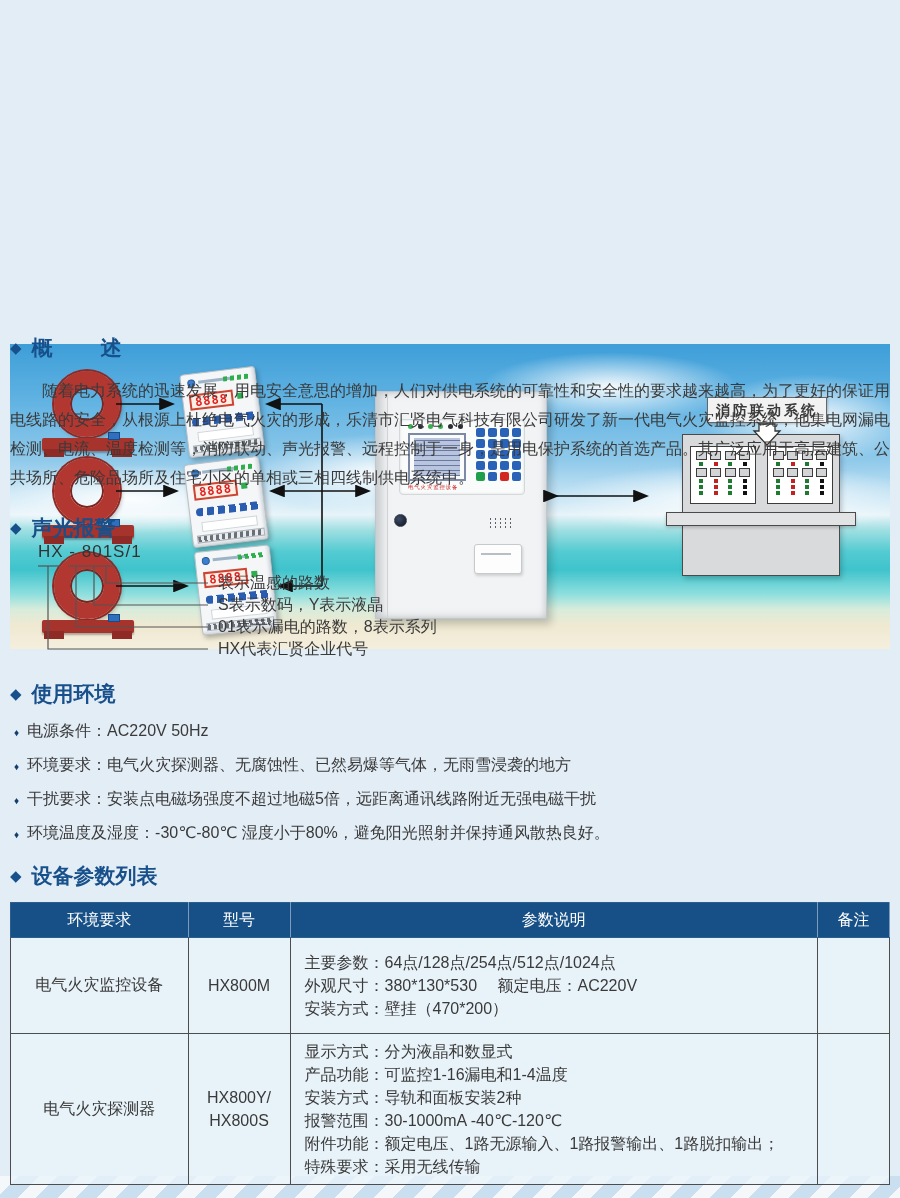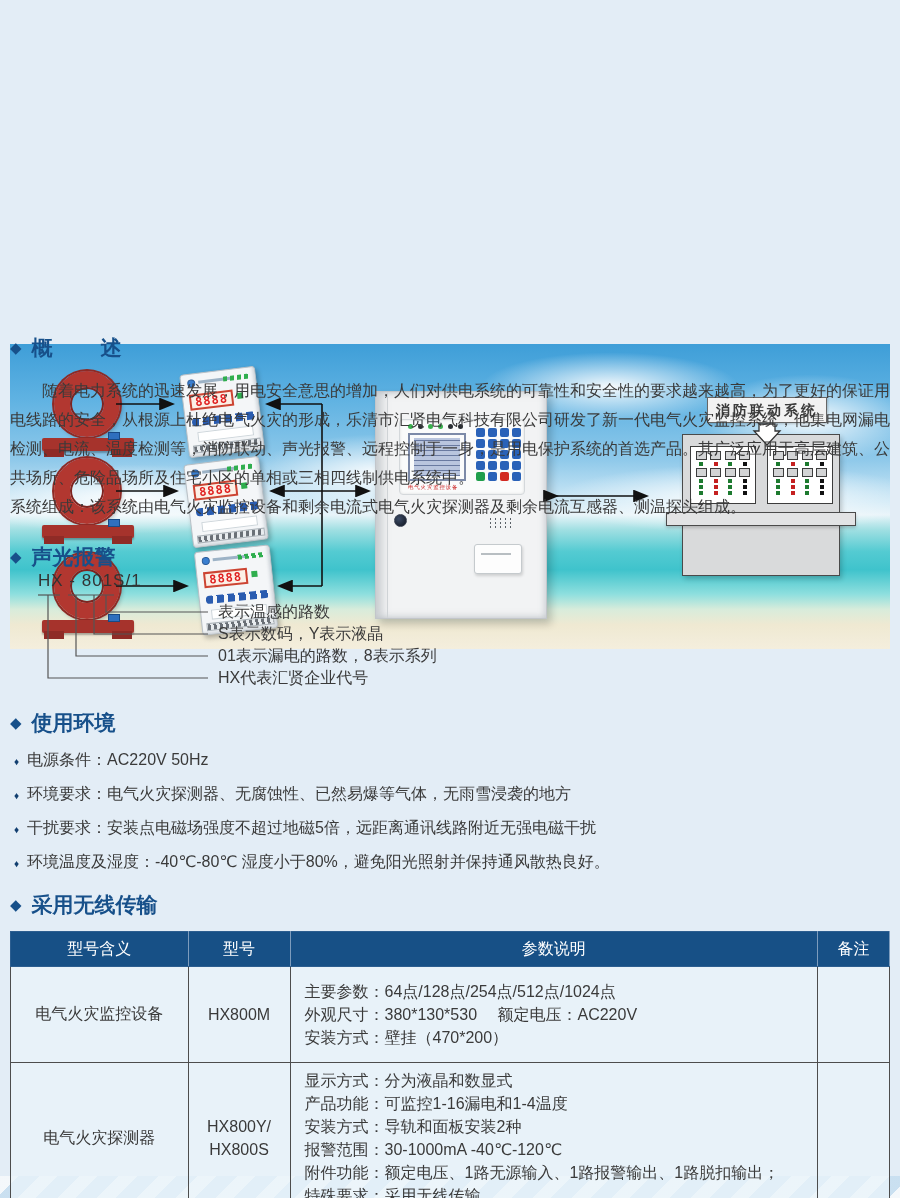--- a/index.html
+++ b/index.html
@@ -350,21 +350,20 @@
   </div>
 
   <div class="content">
 
     <section class="sec-overview">
       <div class="sec-head">
         <span class="dia">◆</span>
         <span class="title">概　　述</span>
       </div>
       <p class="para">随着电力系统的迅速发展，用电安全意思的增加，人们对供电系统的可靠性和安全性的要求越来越高，为了更好的保证用电线路的安全，从根源上杜绝电气火灾的形成，乐清市汇贤电气科技有限公司研发了新一代电气火灾监控系统，他集电网漏电检测、电流、温度检测等，消防联动、声光报警、远程控制于一身，是用电保护系统的首选产品。其广泛应用于高层建筑、公共场所、危险品场所及住宅小区的单相或三相四线制供电系统中。</p>
-      <p class="compo">系统组成：该系统由电气火灾监控设备和剩余电流式电气火灾探测器及剩余电流互感器、测温探头组成。</p>
     </section>
 
     <section class="sec-model">
       <div class="sec-head">
         <span class="dia">◆</span>
         <span class="title">声光报警</span>
       </div>
       <div class="model-diagram">
         <div class="model-code">HX - 801S/1</div>
         <svg class="model-svg" width="200" height="98" viewBox="0 0 200 98">
@@ -399,40 +398,40 @@
           <li>
             <span class="bullet">♦</span>
             <span>环境要求：电气火灾探测器、无腐蚀性、已然易爆等气体，无雨雪浸袭的地方</span>
           </li>
           <li>
             <span class="bullet">♦</span>
             <span>干扰要求：安装点电磁场强度不超过地磁5倍，远距离通讯线路附近无强电磁干扰</span>
           </li>
           <li>
             <span class="bullet">♦</span>
-            <span>环境温度及湿度：-40℃-80℃  湿度小于80%，避免阳光照射并保持通风散热良好。</span>
+            <span>环境温度及湿度：-30℃-80℃  湿度小于80%，避免阳光照射并保持通风散热良好。</span>
           </li>
         </ul>
     </section>
 
     <section class="sec-params">
       <div class="sec-head">
         <span class="dia">◆</span>
-        <span class="title">采用无线传输</span>
+        <span class="title">设备参数列表</span>
       </div>
       <table class="param-table">
         <colgroup>
             <col class="c-name">
             <col class="c-model">
             <col class="c-desc">
             <col class="c-note">
           </colgroup>
         <thead>
           <tr>
-            <th>型号含义</th>
+            <th>环境要求</th>
             <th>型号</th>
             <th>参数说明</th>
             <th>备注</th>
           </tr>
         </thead>
         <tbody id="param-rows">
             <tr class="r-tall">
               <td class="t-name">电气火灾监控设备</td>
               <td class="t-model">
                 <div class="desc-line">HX800M</div>

